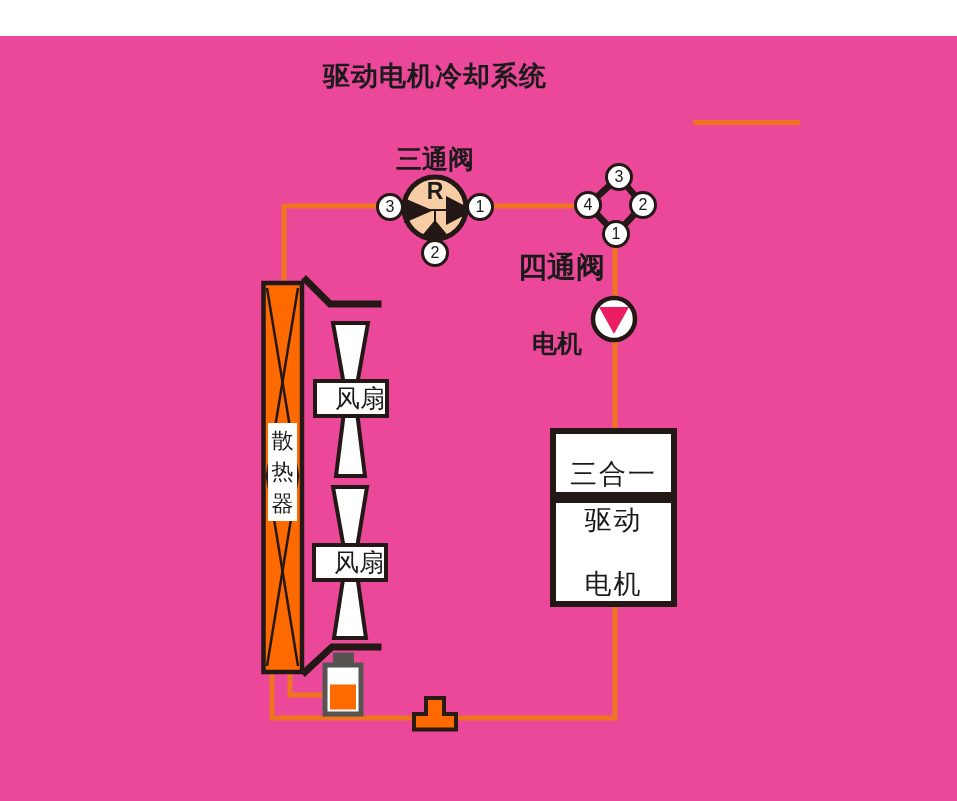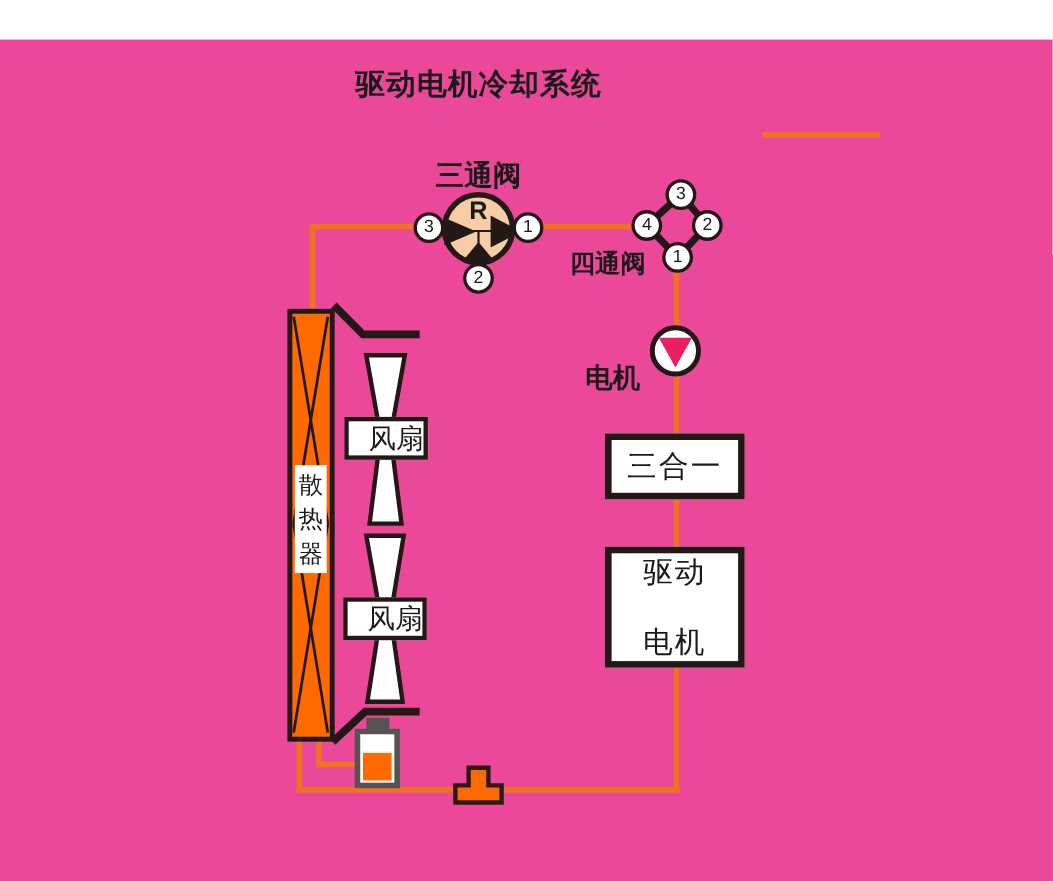--- a/index.html
+++ b/index.html
@@ -24,37 +24,37 @@
   .res-coolant{fill:var(--component-fill);}
   .fitting{fill:var(--component-fill);stroke:#2a1b12;stroke-width:4;stroke-linejoin:miter;}
 
   
   .abs{position:absolute;}
   .page-title{left:323px;top:22px;font-size:27px;font-weight:700;letter-spacing:1px;}
   .legend-line{left:693px;top:84px;width:107px;height:5px;background:var(--circuit);}
   .legend-label{left:811px;top:71px;font-size:24px;font-weight:700;}
   .lbl{font-weight:700;text-align:center;}
   .lbl-3way{left:396px;top:106px;font-size:26px;}
-  .lbl-4way{left:518px;top:188px;font-size:23px;}
+  .lbl-4way{left:518px;top:212px;font-size:29px;}
   .lbl-pump{left:532px;top:291px;font-size:25px;}
   .valve-r{left:422px;top:142px;width:26px;text-align:center;font-size:23px;font-weight:600;}
 
   .port{width:28px;height:28px;border-radius:50%;background:#fff;border:3px solid var(--outline);
         box-sizing:border-box;display:flex;align-items:center;justify-content:center;
         font-size:16px;font-weight:500;line-height:1;}
   
   .p3w-left{left:376px;top:157px;}  .p3w-right{left:466px;top:157px;}  .p3w-bottom{left:421px;top:203px;}
   
   .p4w-top{left:605px;top:127px;}   .p4w-left{left:574px;top:155px;}
   .p4w-right{left:629px;top:155px;} .p4w-bottom{left:602px;top:184px;}
 
   .comp-box{background:#fff;border:6px solid var(--outline);box-sizing:border-box;
             display:flex;flex-direction:column;align-items:center;justify-content:center;
             font-size:27px;font-weight:500;line-height:1.35;letter-spacing:2px;}
-  .box-3in1{left:550px;top:358px;width:127px;height:60px;}
+  .box-3in1{left:550px;top:392px;width:127px;height:70px;justify-content:flex-end;}
   .box-motor{left:550px;top:461px;width:127px;height:110px;gap:28px;}
 
   .fan-box{background:#fff;border:4px solid var(--outline);box-sizing:border-box;
            display:flex;align-items:center;justify-content:flex-end;font-size:25px;font-weight:400;}
   .fan-box1{left:313px;top:343px;width:76px;height:39px;}
   .fan-box2{left:312px;top:507px;width:76px;height:39px;}
 
   .rad-label{left:268px;top:387px;width:29px;height:98px;background:#fff;
              display:flex;flex-direction:column;align-items:center;justify-content:center;
              font-size:22px;font-weight:500;line-height:1.42;}

